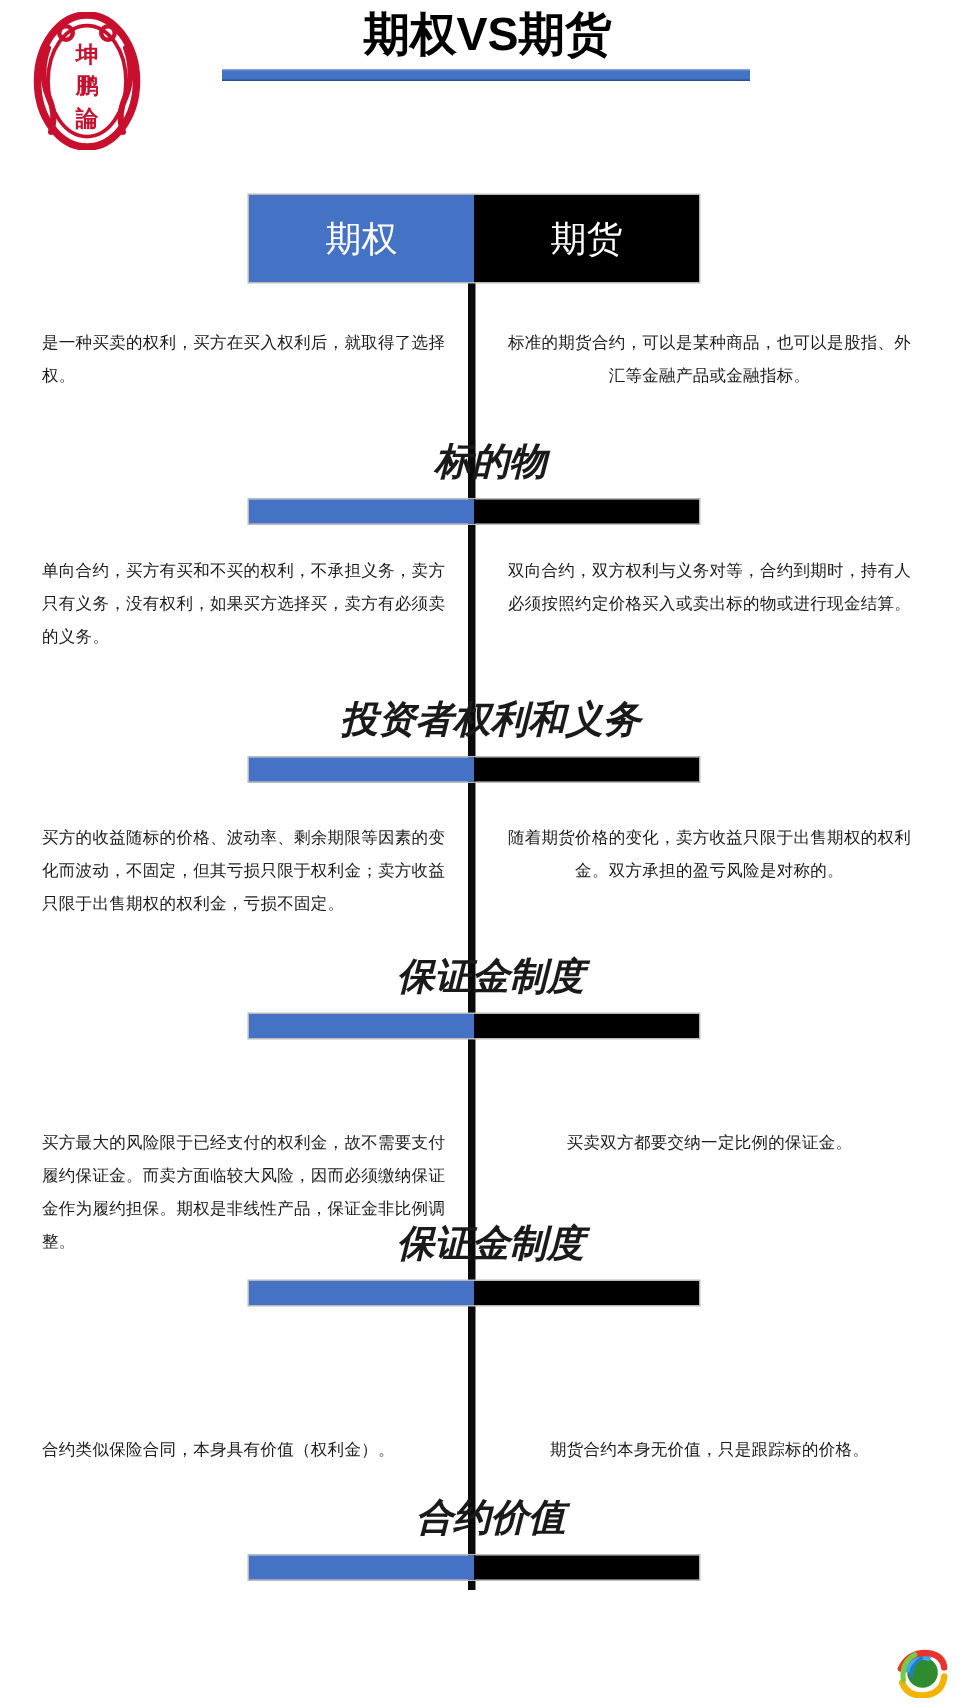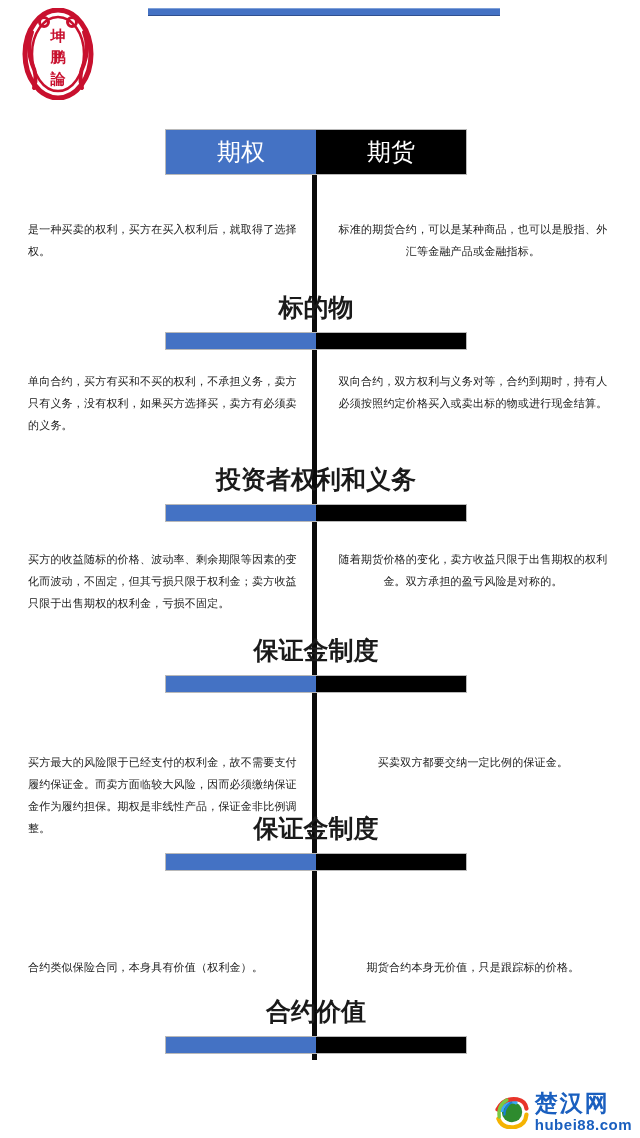--- a/index.html
+++ b/index.html
@@ -77,21 +77,21 @@
     background: #4472C4;
   }
   .bar .half-right {
     width: 50%;
     background: #000000;
   }
 
   
   .bar.header-bar {
     top: 129px;
-    height: 46px;
+    height: 60px;
   }
   .bar.header-bar .half-left,
   .bar.header-bar .half-right {
     display: flex;
     align-items: center;
     justify-content: center;
     color: #ffffff;
     font-size: 24px;
     font-weight: normal;
   }
@@ -100,28 +100,29 @@
   .bar.thin { height: 18px; }
   .bar.b1 { top: 332px; }
   .bar.b2 { top: 504px; }
   .bar.b3 { top: 675px; }
   .bar.b4 { top: 853px; }
   .bar.b5 { top: 1036px; }
 
   
   .section-title {
     position: absolute;
-    left: 165px;
+    left: 176px;
     width: 302px;
     text-align: center;
     font-size: 25px;
     font-weight: bold;
     color: #1a1a1a;
     z-index: 4;
     white-space: nowrap;
+    font-style: italic;
   }
   .st1 { top: 291px; }
   .st2 { top: 463px; }
   .st3 { top: 634px; }
   .st4 { top: 812px; }
   .st5 { top: 995px; }
 
   
   .col {
     position: absolute;
@@ -175,20 +176,21 @@
     <path d="M62 24 Q68 40 62 56 Q56 68 60 80" fill="none" stroke="#C8102E" stroke-width="4" stroke-linecap="round"></path>
     <circle cx="22" cy="14" r="4.5" fill="none" stroke="#C8102E" stroke-width="3"></circle>
     <circle cx="50" cy="14" r="4.5" fill="none" stroke="#C8102E" stroke-width="3"></circle>
     <text x="36" y="33" font-family="'DejaVu Sans', sans-serif" font-size="15" font-weight="bold" fill="#C8102E" text-anchor="middle">坤</text>
     <text x="36" y="54" font-family="'DejaVu Sans', sans-serif" font-size="15" font-weight="bold" fill="#C8102E" text-anchor="middle">鹏</text>
     <text x="36" y="76" font-family="'DejaVu Sans', sans-serif" font-size="15" font-weight="bold" fill="#C8102E" text-anchor="middle">論</text>
   </svg>
 </div>
 
 <div class="title-wrap">
+  <div class="main-title">期权VS期货</div>
   <div class="title-rule"></div>
 </div>
 
 <div class="spine"></div>
 
 <div class="bar header-bar">
   <div class="half-left">期权</div>
   <div class="half-right">期货</div>
 </div>
 
@@ -234,17 +236,13 @@
 
 <div class="watermark">
   <svg class="wm-globe" viewBox="0 0 40 40" xmlns="http://www.w3.org/2000/svg">
     <circle cx="20" cy="20" r="12" fill="#2E8B2E"></circle>
     <path d="M8 20a12 12 0 0 1 12-12 12 12 0 0 1 6 1.6" fill="none" stroke="#3FA9F5" stroke-width="4"></path>
     <path d="M20 8c-6 4-9 10-9 16" fill="none" stroke="#1A7FD4" stroke-width="2.5"></path>
     <path d="M3 17 Q10 3 26 5 Q36 7 37 16" fill="none" stroke="#E8342A" stroke-width="5" stroke-linecap="round"></path>
     <path d="M37 23 Q36 36 22 38 Q8 39 4 28" fill="none" stroke="#F5B301" stroke-width="5" stroke-linecap="round"></path>
     <path d="M5 26 Q3 12 14 6" fill="none" stroke="#7AC943" stroke-width="4" stroke-linecap="round"></path>
   </svg>
-  <div class="wm-text">
-    <span class="wm-cn">楚汉网</span>
-    <span class="wm-en">hubei88.com</span>
-  </div>
 </div>
 
 </body></html>

